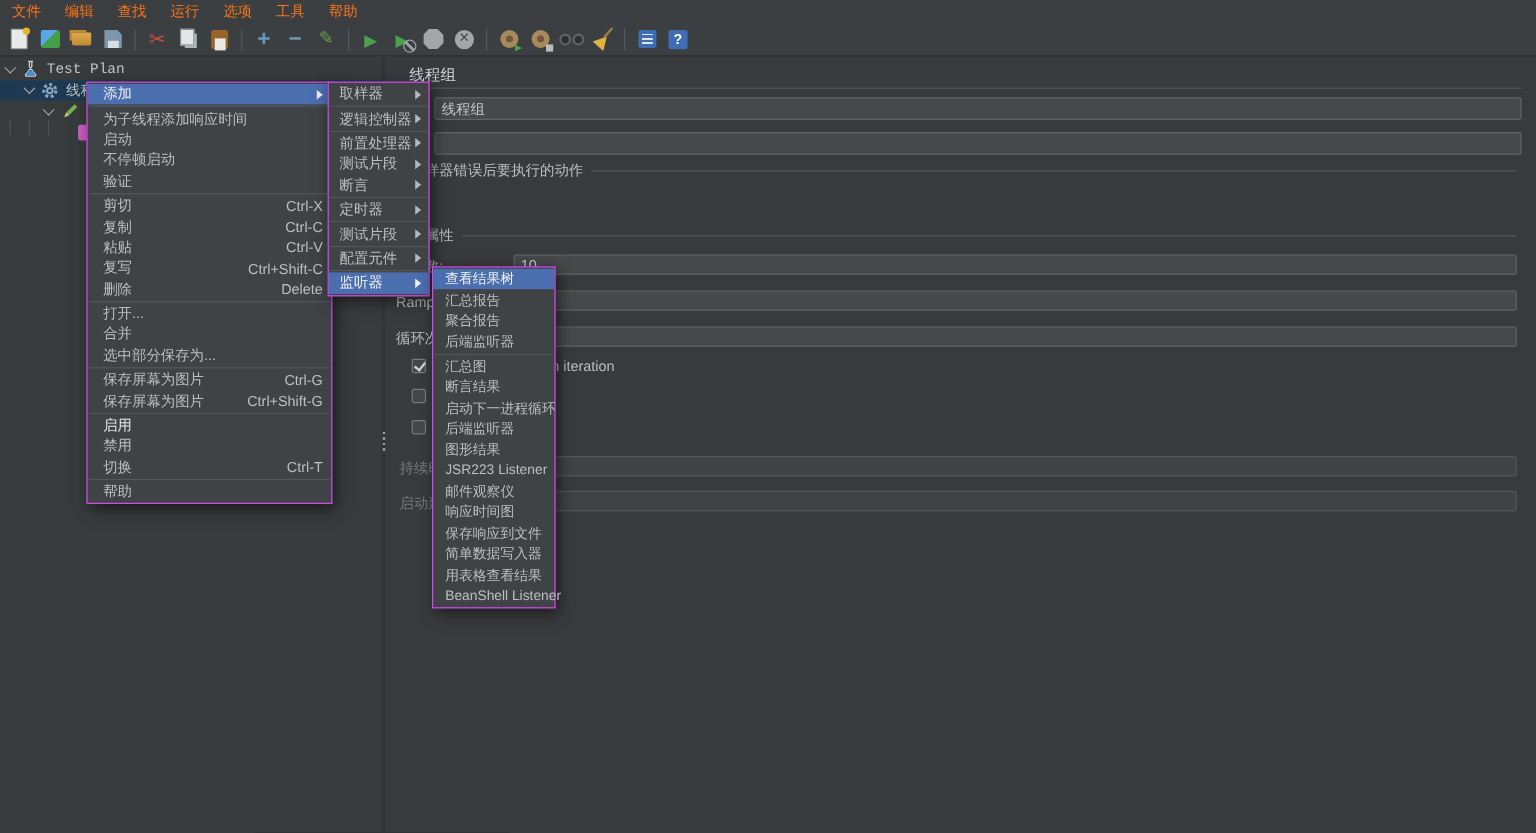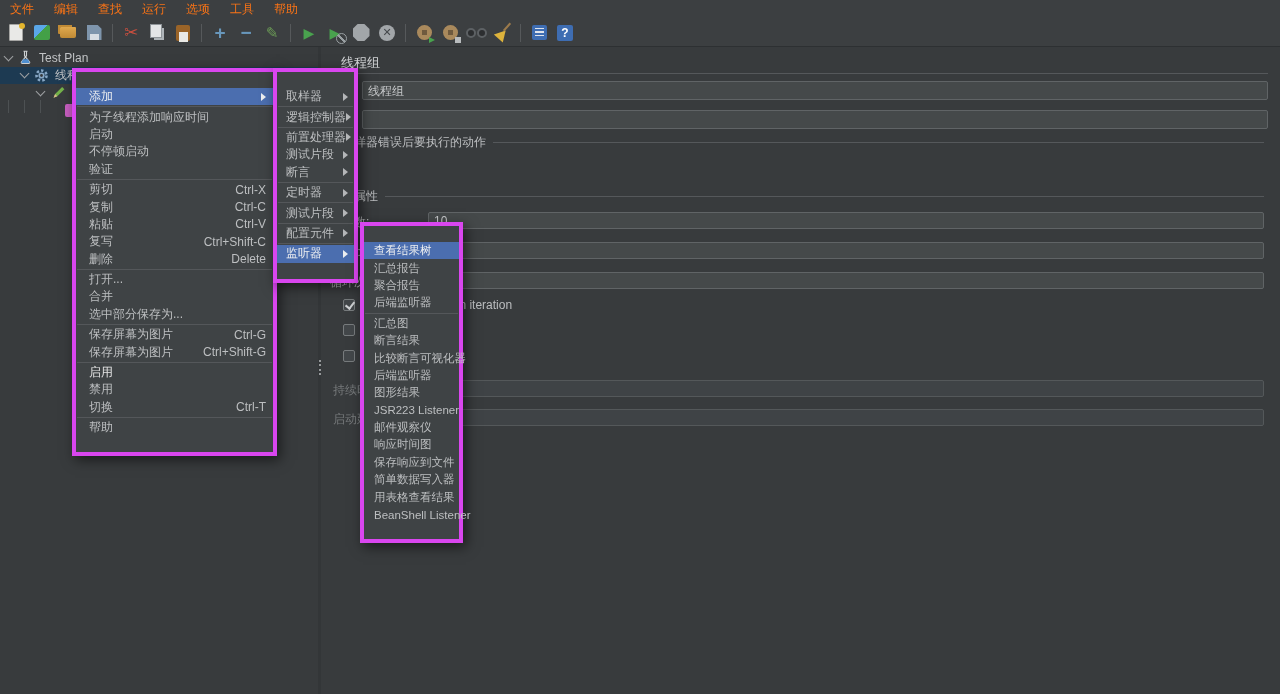--- a/index.html
+++ b/index.html
@@ -72,22 +72,22 @@
 #radiorow{position:absolute;left:336px;top:156px;display:flex;align-items:center;gap:14px;font-size:12px}
 .ropt{display:flex;align-items:center;gap:5px}
 .radio{width:12px;height:12px;border:1px solid #777b7d;border-radius:50%;background:#43474a;flex:none;box-sizing:border-box}
 .radio.on::after{content:"";display:block;width:6px;height:6px;border-radius:50%;background:#c9cbcd;margin:2px}
 .plabel{position:absolute;font-size:12px;color:#bcbec0;white-space:nowrap}
 .plabel.dis{color:#76797b}
 .cbrow{position:absolute;display:flex;align-items:center;gap:7px;font-size:12px;color:#bcbec0}
 .cb{width:12px;height:12px;border:1px solid #777b7d;border-radius:2px;background:#43474a;position:relative;flex:none;box-sizing:border-box}
 .cb.on::after{content:"";position:absolute;left:3px;top:0;width:4px;height:7px;border:solid #cfd1d3;border-width:0 2px 2px 0;transform:rotate(38deg)}
 
-.menu{position:absolute;background:#3f4345;border:4px solid #d946ef;box-shadow:3px 4px 12px rgba(0,0,0,.55);
-  padding:16px 0;font-size:12px;color:#bdbfc1;box-sizing:border-box}
+.menu{position:absolute;background:#3f4345;border:1px solid #d946ef;box-shadow:3px 4px 12px rgba(0,0,0,.55);
+  padding:1px 0;font-size:12px;color:#bdbfc1;box-sizing:border-box}
 #menu1{left:72px;top:68px;width:205px;z-index:10}
 #submenu1{left:273px;top:68px;width:85px;z-index:11}
 #submenu2{left:360px;top:222px;width:103px;z-index:12;font-size:11.5px}
 .mi{display:flex;align-items:center;height:17.4px;padding:0 7px 0 13px;white-space:nowrap;cursor:default}
 #submenu1 .mi{padding:0 6px 0 9px}
 #submenu2 .mi{padding:0 5px 0 10px}
 .mi .sc{margin-left:auto;padding-left:16px}
 .mi .arr{margin-left:auto;width:0;height:0;border-left:5px solid #b4b6b8;border-top:4px solid transparent;border-bottom:4px solid transparent;flex:none}
 .mi.hl{background:#4b6eaf;color:#eceef0}
 .mi.hl .arr{border-left-color:#eceef0}
@@ -130,21 +130,21 @@
       <span class="ic ic-remote-start-all"></span>
       <span class="ic ic-remote-stop-all"></span>
       <span class="ic ic-search"></span>
       <span class="ic ic-clear"></span>
       <span class="tbsep"></span>
       <span class="ic ic-function-helper"></span>
       <span class="ic ic-help"></span>
     </div>
 
   <div id="tree">
-      <div class="trow" style="padding-left: 2px;">
+      <div class="trow" style="padding-left: 2px; font-family: Liberation Mono, monospace;">
         <span class="chev"></span>
         <span class="ticon">
           <svg width="15" height="15" viewBox="0 0 15 15">
             <path d="M5.5 1.2h4M6.5 1.2v4.5L11.6 12a1 1 0 0 1-.9 1.5H4.3a1 1 0 0 1-.9-1.5L8.5 5.7V1.2" fill="none" stroke="#cdd0d2" stroke-width="1.1"></path>
             <path d="M5.1 9.2 3.6 11.9a.7.7 0 0 0 .6 1h6.6a.7.7 0 0 0 .6-1L9.9 9.2z" fill="#4f8fd0"></path>
           </svg>
         </span>
         <span class="tlabel">Test Plan</span>
       </div>
       <div class="trow sel" style="padding-left: 18px;">
@@ -351,21 +351,21 @@
         <span class="lbl">后端监听器</span>
       </div>
       <div class="msep"></div>
       <div class="mi">
         <span class="lbl">汇总图</span>
       </div>
       <div class="mi">
         <span class="lbl">断言结果</span>
       </div>
       <div class="mi">
-        <span class="lbl">比较断言可视化器</span>
+        <span class="lbl">启动下一进程循环</span>
       </div>
       <div class="mi">
         <span class="lbl">后端监听器</span>
       </div>
       <div class="mi">
         <span class="lbl">图形结果</span>
       </div>
       <div class="mi">
         <span class="lbl">JSR223 Listener</span>
       </div>

